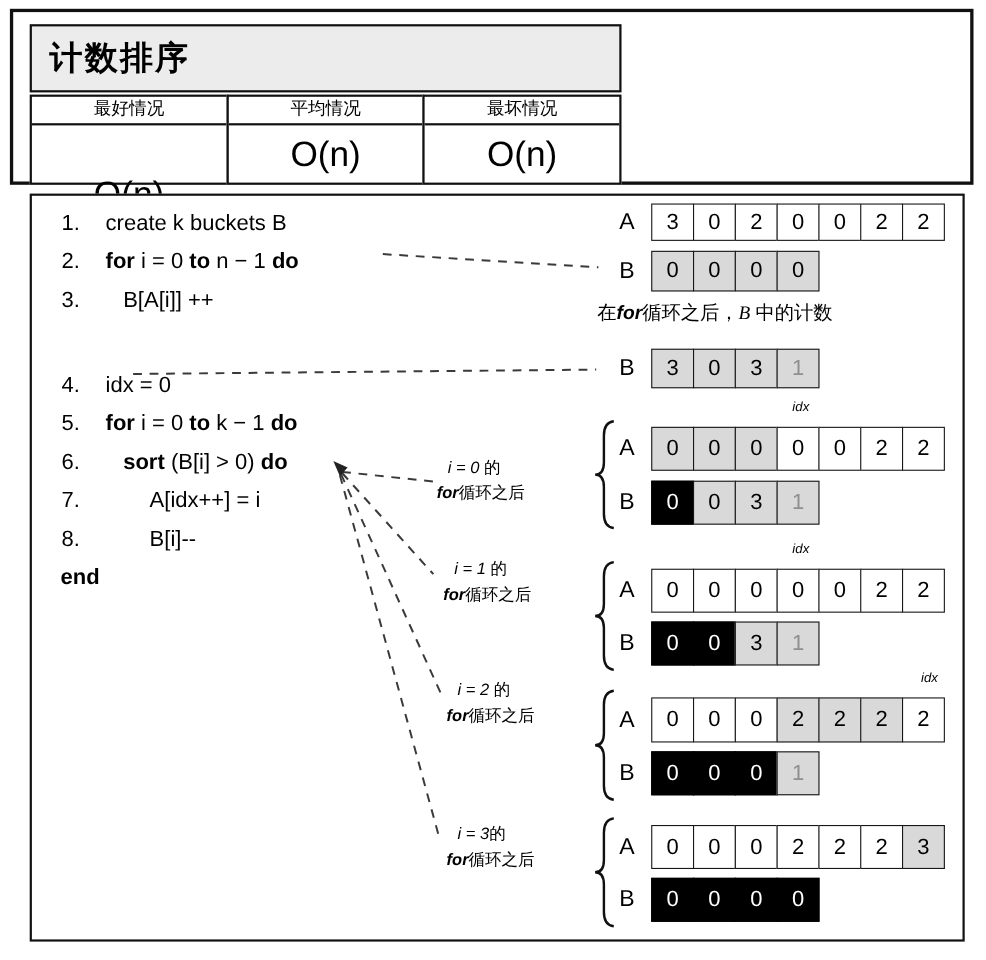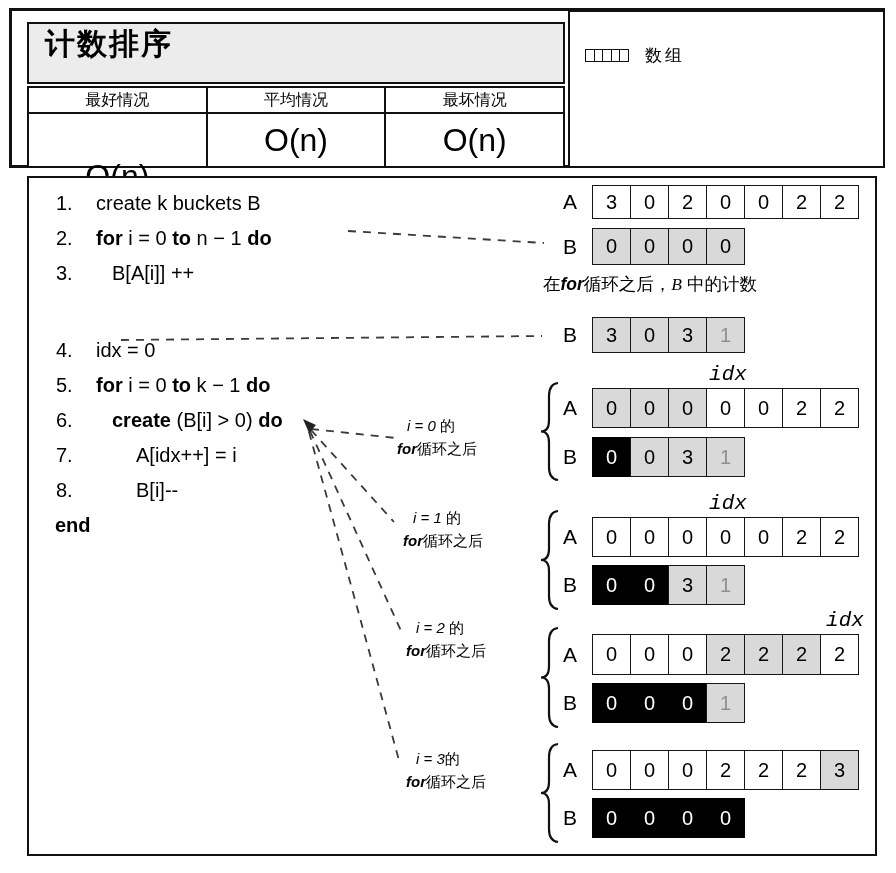--- a/index.html
+++ b/index.html
@@ -5,21 +5,21 @@
   html,body{margin:0;padding:0;background:#fff;}
   body{width:896px;height:873px;position:relative;overflow:hidden;
        font-family:"Liberation Sans","DejaVu Sans",sans-serif;color:#000;}
   #stage{position:absolute;inset:0;width:896px;height:873px;}
 
   
   .header-frame{position:absolute;left:9px;top:8px;width:876px;height:160px;
     border:3px solid #111;box-sizing:border-box;background:#fff;}
   .title-box{position:absolute;left:27px;top:22px;width:538px;height:62px;
     background:#ececec;border:2px solid #111;box-sizing:border-box;
-    display:flex;align-items:flex-start;padding-left:16px;font-size:30px;font-weight:bold;letter-spacing:2px;}
+    display:flex;align-items:center;padding-left:16px;font-size:30px;font-weight:bold;letter-spacing:2px;}
   .cx-table{position:absolute;left:27px;top:86px;width:538px;height:82px;display:flex;}
   .cx-col{flex:1;border:2px solid #111;margin-left:-2px;box-sizing:border-box;
     display:flex;flex-direction:column;background:#fff;}
   .cx-col:first-child{margin-left:0;gap:44px;}
   .cx-head{height:26px;line-height:24px;text-align:center;font-size:16px;
     border-bottom:2px solid #111;box-sizing:border-box;}
   .cx-val{flex:1;display:flex;align-items:center;justify-content:center;font-size:32px;}
   .legend-box{position:absolute;left:568px;top:10px;width:317px;height:158px;
     border:2px solid #111;box-sizing:border-box;background:#fff;}
   .legend-row{position:absolute;left:15px;top:32px;display:flex;align-items:center;}
@@ -50,21 +50,21 @@
   .arr-label{width:28px;margin-right:8px;text-align:center;font-size:21px;}
   .cells{display:flex;}
   .cell{width:39px;border:1px solid #161616;margin-left:-1px;text-align:center;
     font-size:20px;box-sizing:border-box;background:#fff;}
   .cell:first-child{margin-left:0;}
   .cell.g{background:#d9d9d9;}
   .cell.g1{background:#d9d9d9;color:#8f8f8f;}
   .cell.k{background:#000;color:#fff;border-color:#000;}
 
   .caption{position:absolute;left:543px;top:272px;font-size:17.5px;white-space:nowrap;}
-  .idx-mark{position:absolute;width:40px;text-align:center;font-style:italic;font-size:21px;font-family:Liberation Mono, monospace;}
+  .idx-mark{position:absolute;width:40px;text-align:center;font-style:italic;font-size:12px;}
   .group-label{position:absolute;font-size:15px;line-height:23px;white-space:nowrap;}
   .group-label .l1{padding-left:10px;}
 
   svg.overlay{position:absolute;left:0;top:0;width:896px;height:873px;pointer-events:none;}
 </style>
 </head>
 <body>
 
 <div id="stage">
 
@@ -79,32 +79,20 @@
     </div>
     <div class="cx-col">
       <div class="cx-head">平均情况</div>
       <div class="cx-val">O(n)</div>
     </div>
     <div class="cx-col">
       <div class="cx-head">最坏情况</div>
       <div class="cx-val">O(n)</div>
     </div>
   </div>
-  <div class="legend-box">
-    <div class="legend-row">
-      <div class="strip">
-        <span></span>
-          <span></span>
-          <span></span>
-          <span></span>
-          <span></span>
-      </div>
-      <span class="legend-label">数组</span>
-    </div>
-  </div>
 
   <div class="main-box"></div>
 
   <div id="code">
     <div>
         <div class="code-line">
           <span class="lnum">1.</span>
           <span class="lcontent ind0"><span>create k buckets B</span></span>
         </div>
         <div class="code-line">
@@ -119,21 +107,21 @@
         <div class="code-line">
           <span class="lnum">4.</span>
           <span class="lcontent ind0"><span>idx = 0</span></span>
         </div>
         <div class="code-line">
           <span class="lnum">5.</span>
           <span class="lcontent ind0"><span class="b">for </span><span>i = 0 </span><span class="b">to </span><span>k − 1 </span><span class="b">do</span></span>
         </div>
         <div class="code-line">
           <span class="lnum">6.</span>
-          <span class="lcontent ind1"><span class="b">create </span><span>(B[i] &gt; 0) </span><span class="b">do</span></span>
+          <span class="lcontent ind1"><span class="b">sort </span><span>(B[i] &gt; 0) </span><span class="b">do</span></span>
         </div>
         <div class="code-line">
           <span class="lnum">7.</span>
           <span class="lcontent ind2"><span>A[idx++] = i</span></span>
         </div>
         <div class="code-line">
           <span class="lnum">8.</span>
           <span class="lcontent ind2"><span>B[i]--</span></span>
         </div>
       </div>

